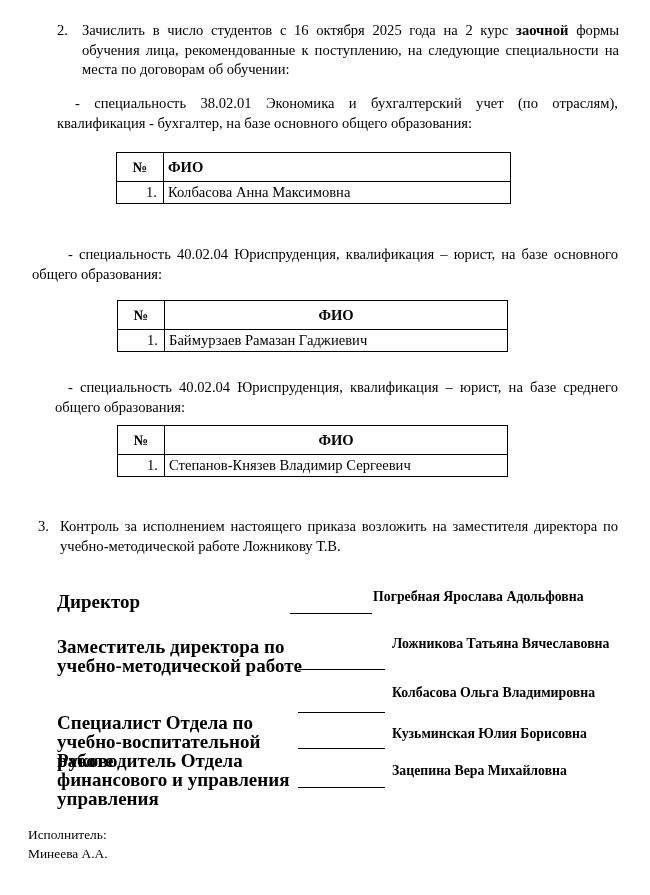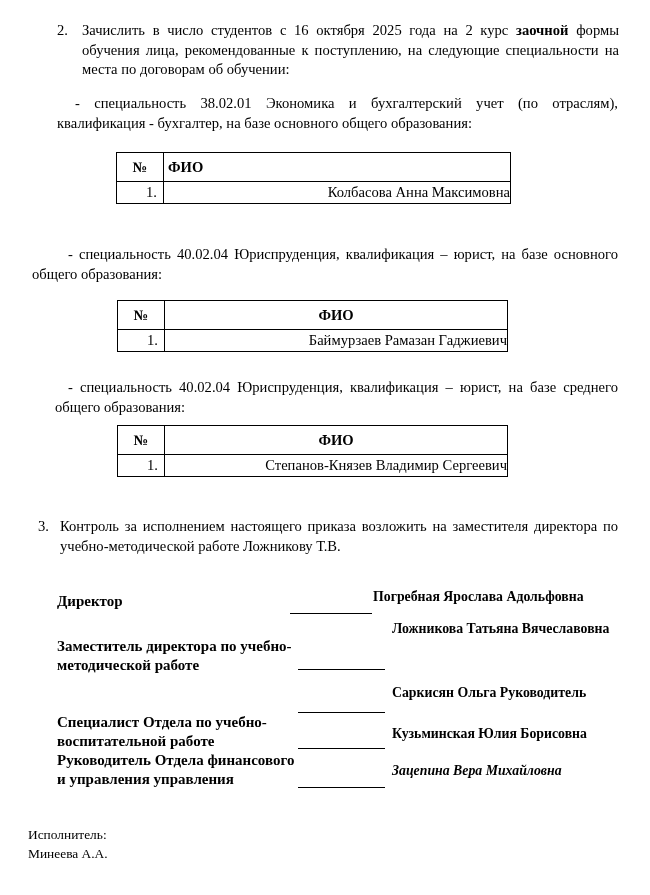--- a/index.html
+++ b/index.html
@@ -15,23 +15,23 @@
   table.roster { border-collapse:collapse; table-layout:fixed; }
   table.roster td, table.roster th { border:1px solid #000000; font-size:14.6px; padding:0; overflow:hidden; }
   table.roster .col-num { width:46px; }
   table.roster .col-fio { width:342px; }
   table.roster tr.hdr td { height:28px; font-weight:bold; }
   table.roster tr.row td { height:21px; }
   .cell-num-h { text-align:center; font-weight:normal; }
   .cell-num   { text-align:right; padding-right:6px !important; }
   .fio-left   { text-align:left; padding-left:4px !important; }
   .fio-center { text-align:center; }
-  .fio-cell   { text-align:right; padding-left:4px !important; }
+  .fio-cell   { text-align:left; padding-left:4px !important; }
 
-  .sig-label { position:absolute; width:245px; font-size:15px; line-height:19px; font-weight:bold; }
+  .sig-label { position:absolute; width:245px; font-size:19px; line-height:19px; font-weight:bold; }
   .sig-name  { position:absolute; font-size:13.8px; line-height:17px; font-weight:bold; white-space:nowrap; }
   .sig-line  { position:absolute; border-bottom:1px solid #000000; height:0; }
   .footer-text { position:absolute; font-size:13.4px; line-height:19px; }
 </style>
 </head>
 <body>
 
 <div class="page">
 
   <div class="num" style="left:57px; top:21px;">2.</div>
@@ -89,30 +89,30 @@
   </div>
 
   <div class="num" style="left:38px; top:517px;">3.</div>
   <div class="para" style="left:60px; top:517px; width:558px;">Контроль за исполнением настоящего приказа возложить на заместителя директора по учебно-методической работе Ложникову Т.В.</div>
 
   <div class="sig-label" style="left:57px; top:592px;">Директор</div>
   <div class="sig-name" style="left:373px; top:588px;">Погребная Ярослава Адольфовна</div>
   <div class="sig-line" style="left:290px; top:613px; width:82px;"></div>
 
   <div class="sig-label" style="left:57px; top:637px;">Заместитель директора по учебно-методической работе</div>
-  <div class="sig-name" style="left:392px; top:620px;">Ложникова Татьяна Вячеславовна</div>
+  <div class="sig-name" style="left:392px; top:635px;">Ложникова Татьяна Вячеславовна</div>
   <div class="sig-line" style="left:298px; top:669px; width:87px;"></div>
 
-  <div class="sig-name" style="left:392px; top:684px;">Саркисян Ольга Руководитель</div>
+  <div class="sig-name" style="left:392px; top:684px;">Колбасова Ольга Владимировна</div>
   <div class="sig-line" style="left:298px; top:712px; width:87px;"></div>
 
   <div class="sig-label" style="left:57px; top:713px;">Специалист Отдела по учебно-воспитательной работе</div>
   <div class="sig-name" style="left:392px; top:725px;">Кузьминская Юлия Борисовна</div>
   <div class="sig-line" style="left:298px; top:748px; width:87px;"></div>
 
   <div class="sig-label" style="left:57px; top:751px;">Руководитель Отдела финансового и управления управления</div>
-  <div class="sig-name" style="left:392px; top:762px;font-style:italic;">Зацепина Вера Михайловна</div>
+  <div class="sig-name" style="left:392px; top:762px;">Зацепина Вера Михайловна</div>
   <div class="sig-line" style="left:298px; top:787px; width:87px;"></div>
 
   <div class="footer-text" style="left:28px; top:825px;text-align:center;">Исполнитель:</div>
   <div class="footer-text" style="left:28px; top:844px;text-align:center;">Минеева А.А.</div>
 
 </div>
 
 </body></html>

